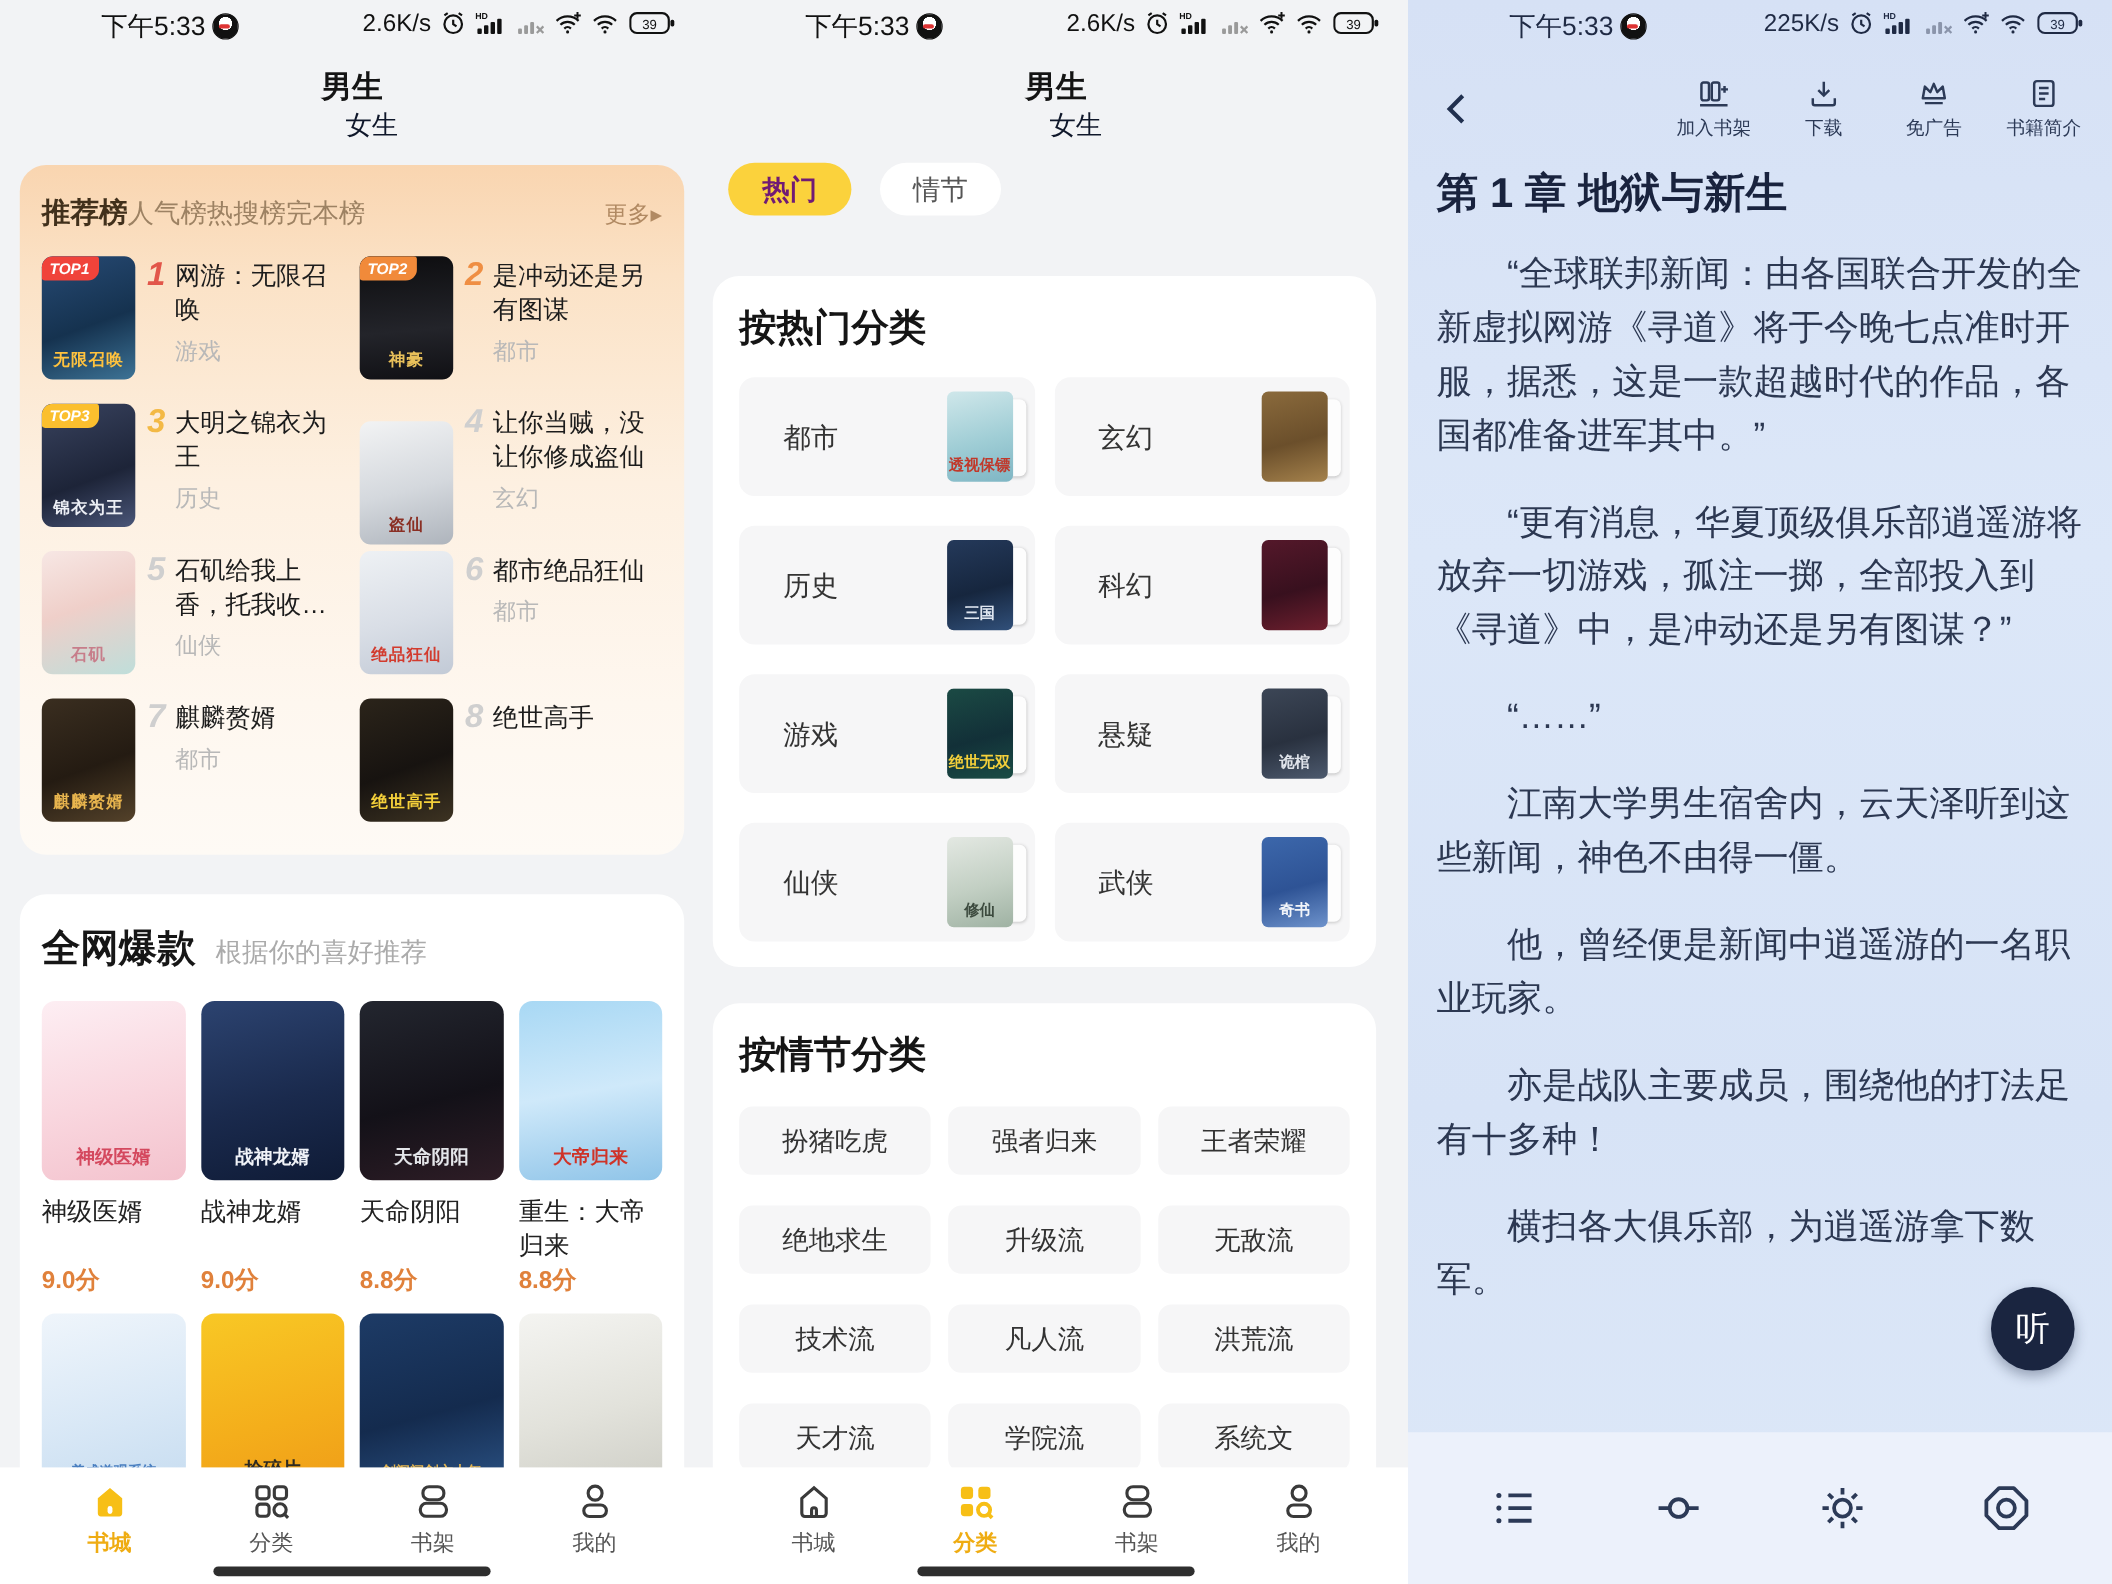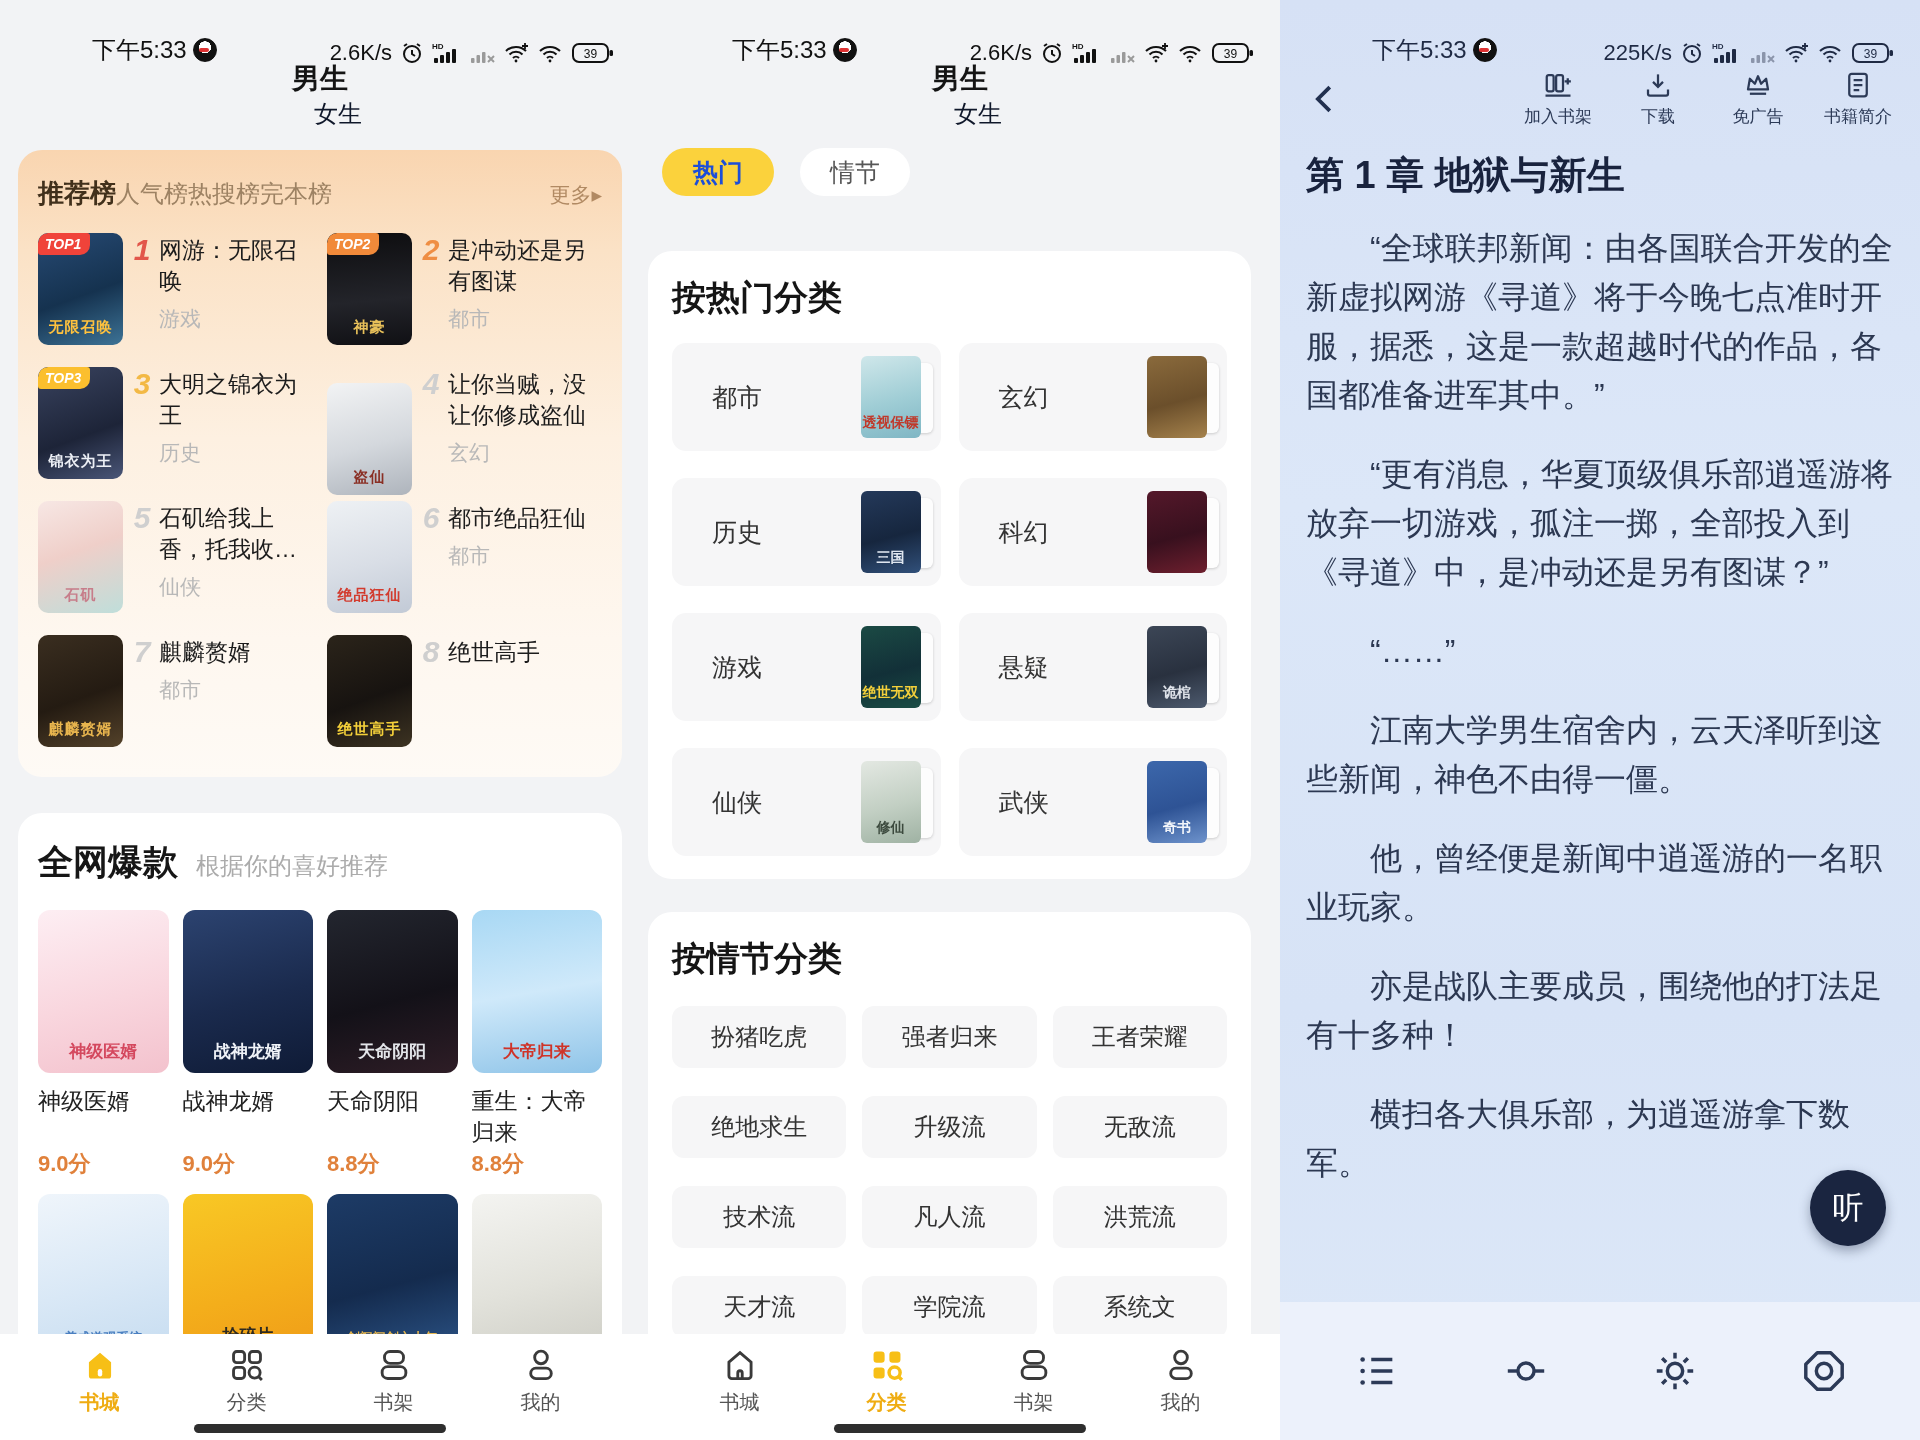--- a/index.html
+++ b/index.html
@@ -2,21 +2,21 @@
 <html><head>
 <meta charset="utf-8">
 <style>
   html,body{margin:0;padding:0;background:#000;}
   .app{width:1920px;height:1440px;display:flex;font-family:"Liberation Sans","DejaVu Sans",sans-serif;}
   .phone{width:640px;height:1440px;position:relative;overflow:hidden;flex:none;}
   .store-bg{background:#f2f3f5;}
   .reader-bg{background:linear-gradient(180deg,#d6e1f5 0%,#dce7f8 35%,#d7e3f6 70%,#dde8f8 100%);}
 
   
-  .sb{position:absolute;top:0;left:0;right:0;height:58px;display:flex;align-items:flex-end;justify-content:space-between;padding:8px 26px 0 92px;color:#111;}
+  .sb{position:absolute;top:0;left:0;right:0;height:58px;display:flex;align-items:flex-start;justify-content:space-between;padding:8px 26px 0 92px;color:#111;}
   .sb-time{font-size:24px;display:flex;align-items:center;gap:6px;}
   .penguin{width:22px;height:22px;border-radius:50%;background:radial-gradient(circle at 50% 38%,#fff 0 34%,#111 35% 100%);border:1px solid #111;position:relative;flex:none;}
   .penguin::after{content:"";position:absolute;left:5px;top:9px;width:10px;height:4px;background:#d33;border-radius:2px;}
   .sb-right{display:flex;align-items:center;gap:8px;font-size:22px;font-weight:500;}
   .sb svg{display:block;}
   .reader-bg .sb{color:#1f2a44;}
 
   
   .hdr{position:absolute;top:60px;left:0;right:0;height:54px;display:flex;align-items:center;padding:0 28px;flex-direction:column;}
   .tab-male{font-size:28px;font-weight:700;color:#141414;}
@@ -76,21 +76,21 @@
   
   .nav{position:absolute;left:0;right:0;bottom:0;height:106px;background:#fff;display:flex;justify-content:space-around;align-items:flex-start;padding:12px 26px 0;box-sizing:border-box;z-index:6;}
   .nav-item{display:flex;flex-direction:column;align-items:center;gap:5px;width:96px;color:#3a3a3a;}
   .nav-label{font-size:20px;color:#555;}
   .nav-item.active .nav-label{color:#efac12;font-weight:600;}
   .hbar{position:absolute;bottom:7px;left:50%;transform:translateX(-50%);width:252px;height:9px;border-radius:5px;background:#2e2e2e;z-index:7;}
 
   
   .pill-row{position:absolute;top:148px;left:0;right:0;display:flex;align-items:center;}
   .pill{height:48px;border-radius:25px;display:flex;align-items:center;justify-content:center;font-size:25px;}
-  .pill-hot{width:112px;margin-left:22px;background:#fbd23c;color:#1d4ed8;font-weight:600;}
+  .pill-hot{width:112px;margin-left:22px;background:#fbd23c;color:#701a75;font-weight:600;}
   .pill-plot{width:110px;margin-left:26px;background:#fff;color:#565656;}
   .cat-card{position:absolute;left:8px;width:603px;border-radius:24px;background:#fff;padding:24px;box-sizing:border-box;}
   .cat-card.one{top:251px;height:628px;}
   .cat-card.two{top:912px;height:528px;}
   .cat-title{font-size:34px;font-weight:700;color:#151515;}
   .cat-grid{margin-top:22px;display:grid;grid-template-columns:1fr 1fr;column-gap:18px;row-gap:27px;}
   .cat-cell{height:108px;background:#f6f6f7;border-radius:14px;display:flex;align-items:center;padding:0 20px 0 40px;}
   .cat-label{font-size:25px;color:#333;}
   .cat-thumb{margin-left:auto;width:60px;height:82px;border-radius:6px;position:relative;}
   .cat-thumb::before{content:"";position:absolute;right:-12px;top:7px;width:54px;height:70px;background:#fdfdfd;border-radius:6px;box-shadow:0 1px 3px rgba(0,0,0,.18);}

